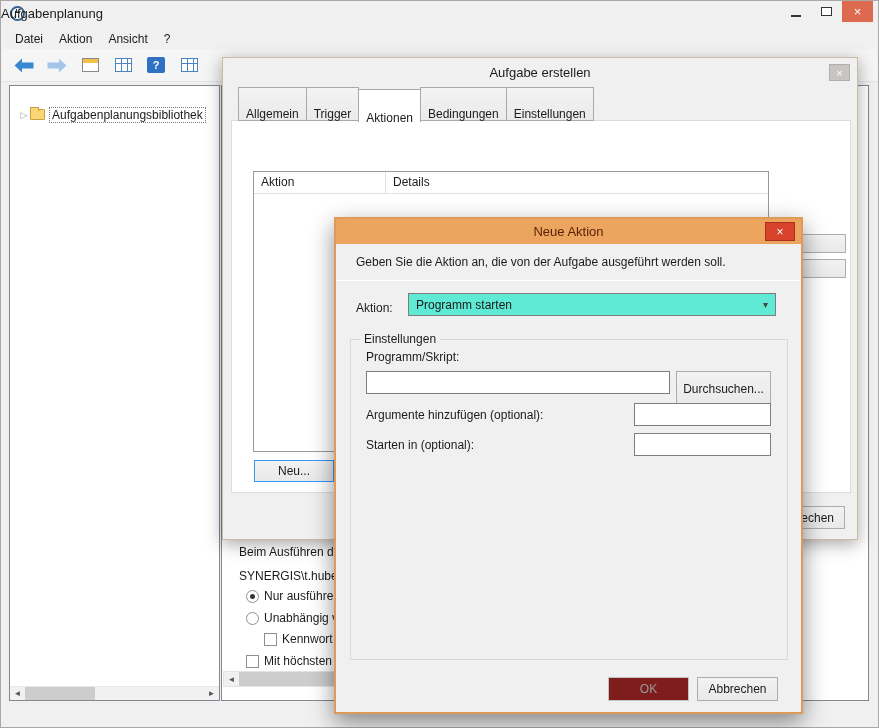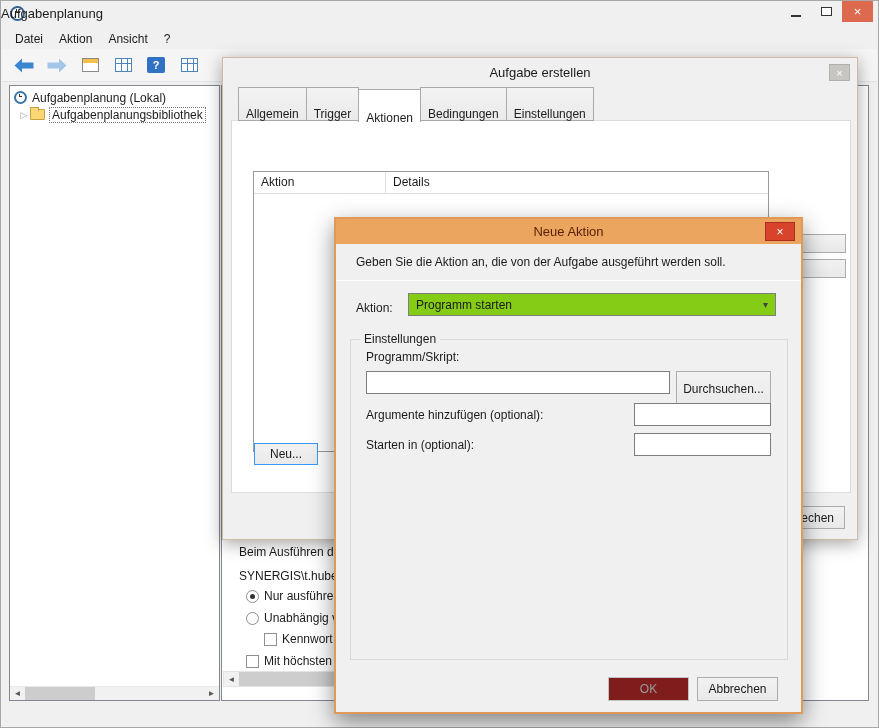--- a/index.html
+++ b/index.html
@@ -73,21 +73,21 @@
   .ct-table{position:absolute;left:30px;top:113px;width:516px;height:281px;background:#fff;border:1px solid #9a9a9a}
   .ct-thead{display:flex;height:22px;border-bottom:1px solid #e0e0e0}
   .ct-th{line-height:21px;padding-left:7px;border-right:1px solid #e0e0e0}
 
   
   .na-dialog{left:334px;top:217px;width:469px;height:497px;border:2px solid #e09a58;box-shadow:0 8px 22px rgba(0,0,0,.45);z-index:20}
   .na-title{position:absolute;top:0;left:0;right:0;height:25px;background:#eba55e;line-height:25px;text-align:center;font-size:13px;color:#581f06}
   .na-close{position:absolute;right:6px;top:3px;width:30px;height:19px;background:#d8432c;border:1px solid #aa2f1c;color:#fff;display:flex;align-items:center;justify-content:center;font-size:12px}
   .na-desc{position:absolute;left:20px;top:36px;white-space:nowrap}
   .na-sep{position:absolute;left:0;top:61px;width:100%;height:1px;background:#e0e0e0;border-bottom:1px solid #fff}
-  .combo{position:absolute;left:72px;top:74px;width:368px;height:23px;background:#84cc16;border:1px solid #7d7d7d;display:flex;align-items:center}
+  .combo{position:absolute;left:72px;top:74px;width:368px;height:23px;background:#5eead4;border:1px solid #7d7d7d;display:flex;align-items:center}
   .combo-text{flex:1;padding-left:7px}
   .combo-arrow{width:19px;text-align:center;color:#444;font-size:10px}
   .groupbox{position:absolute;left:14px;top:120px;width:438px;height:321px;border:1px solid #d9d9d9}
   .group-label{position:absolute;left:24px;top:113px;background:#f0f0f0;padding:0 4px}
 </style>
 </head>
 <body>
 
 <div id="screen">
 
@@ -139,24 +139,20 @@
       </div>
       <div class="tbtn">
         <span class="help-icon">?</span>
       </div>
       <div class="tbtn">
         <span class="grid-icon"></span>
       </div>
     </div>
 
     <div class="tree-panel">
-      <div class="tree-row" style="left:4px;top:3px">
-        <span class="tree-clock"></span>
-        <span>Aufgabenplanung (Lokal)</span>
-      </div>
       <div class="tree-row" style="left:8px;top:20px">
         <span class="expander">▷</span>
         <span class="folder"></span>
         <span class="focus-label">Aufgabenplanungsbibliothek</span>
       </div>
       <div class="hscroll" style="left:0;right:0;bottom:0;height:14px;border-top:1px solid #e8e8e8">
         <span class="scroll-arrow">◄</span>
         <span class="scroll-thumb" style="width:70px"></span>
         <span class="scroll-track"></span>
         <span class="scroll-arrow">►</span>
@@ -209,21 +205,21 @@
     <div class="ct-table">
       <div class="ct-thead">
         <div class="ct-th" style="width:132px">Aktion</div>
         <div class="ct-th" style="flex:1;border-right:none">Details</div>
       </div>
     </div>
 
     <div class="btn" style="left:553px;top:176px;width:70px;height:19px"></div>
     <div class="btn" style="left:553px;top:201px;width:70px;height:19px"></div>
 
-    <div class="btn focused" style="left:31px;top:385px;width:64px;height:22px">Neu...</div>
+    <div class="btn focused" style="left:31px;top:402px;width:80px;height:22px">Neu...</div>
     <div class="btn" style="left:542px;top:448px;width:80px;height:23px">Abbrechen</div>
   </div>
 
   <div class="dialog na-dialog">
     <div class="na-title">Neue Aktion</div>
     <div class="na-close">
         <span>×</span>
       </div>
 
     <div class="na-desc">Geben Sie die Aktion an, die von der Aufgabe ausgeführt werden soll.</div>

